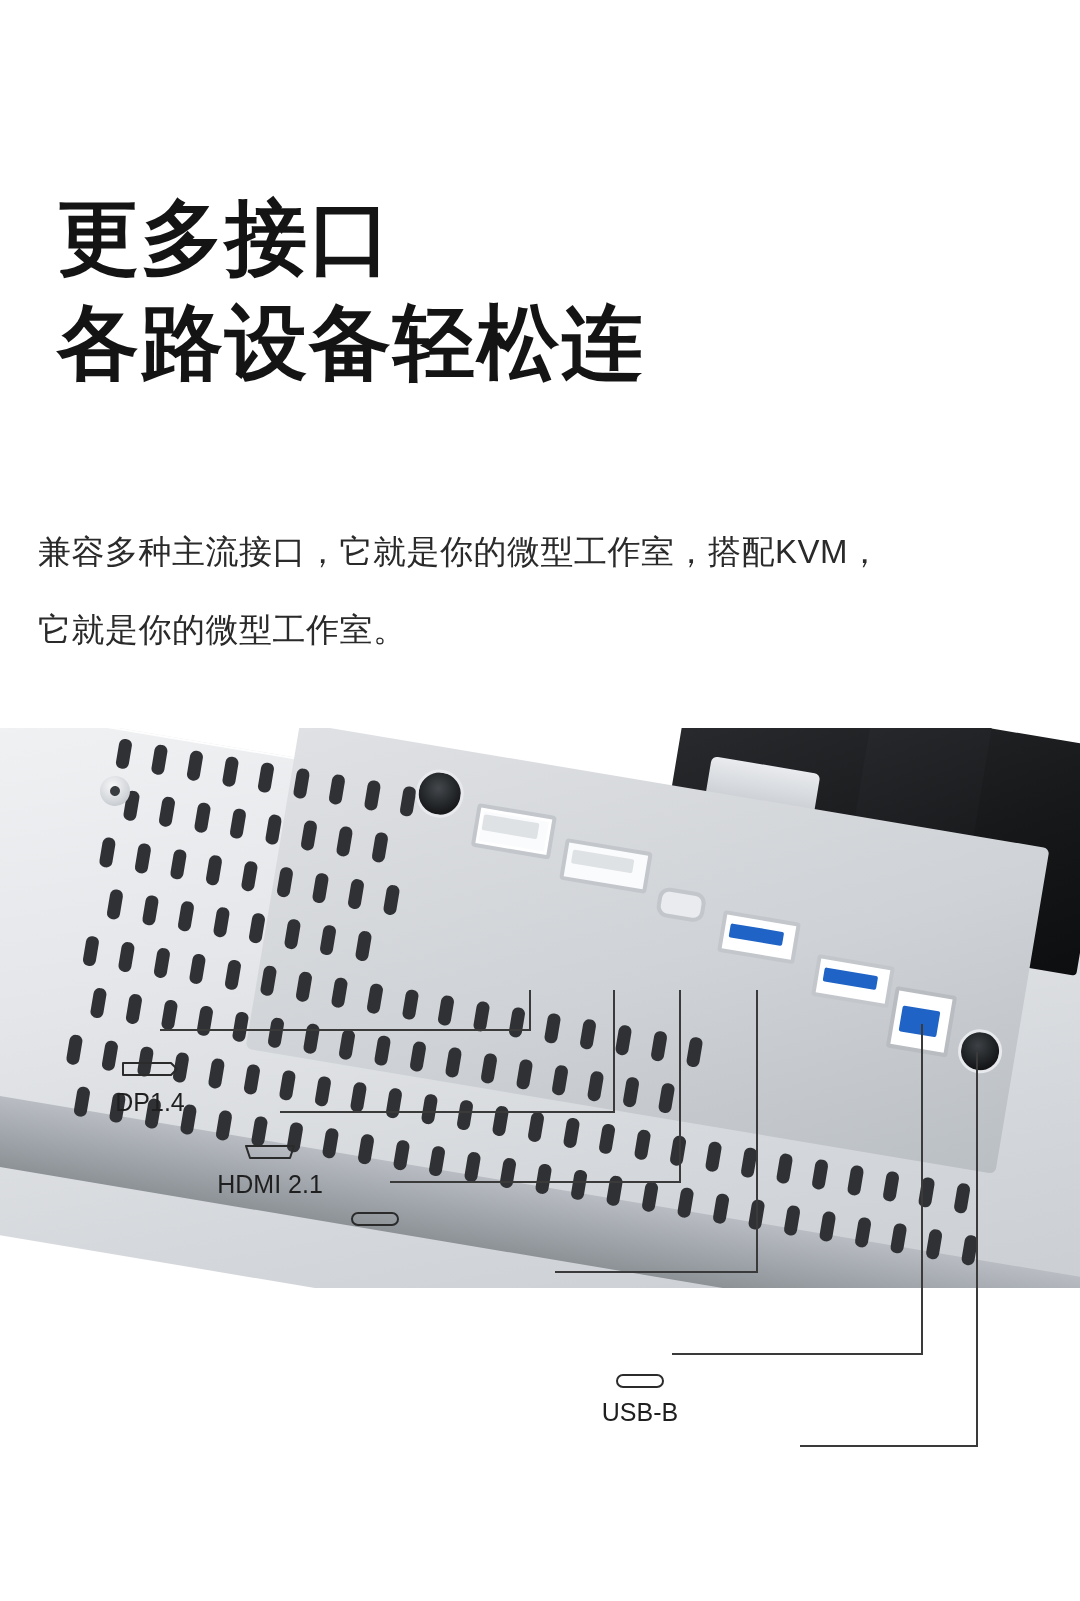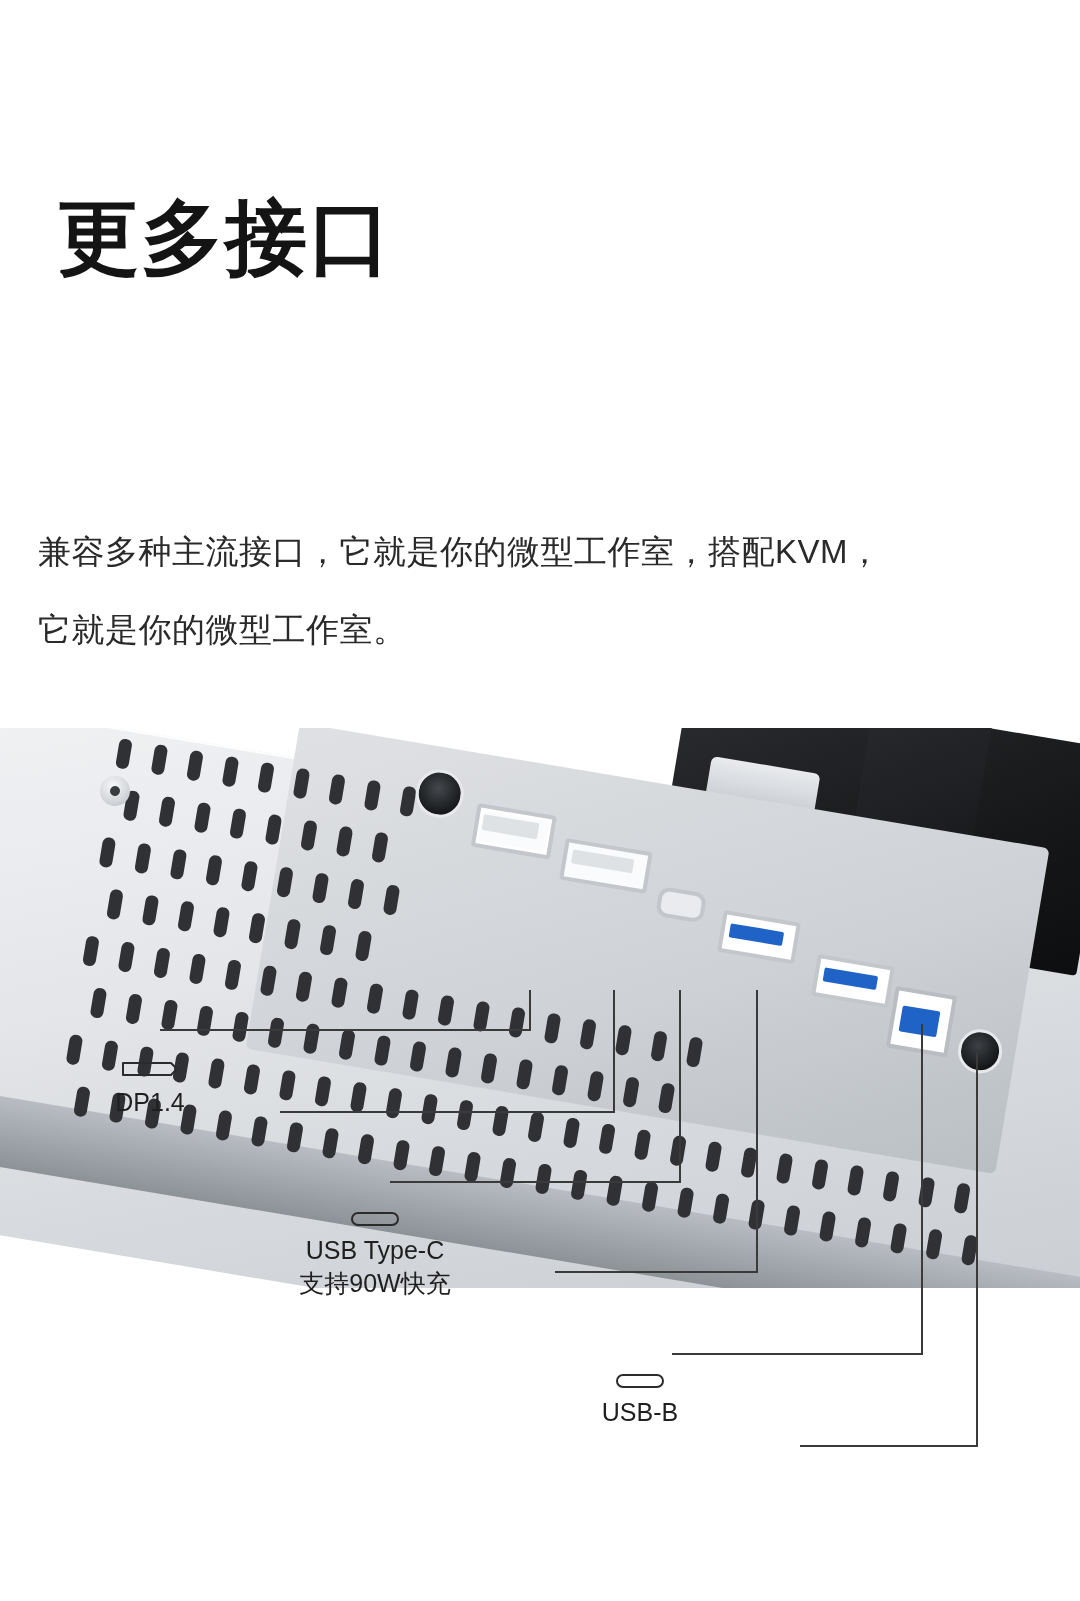--- a/index.html
+++ b/index.html
@@ -270,20 +270,21 @@
   .c-usbb    { left: 540px; top: 382px; width: 200px; }
   .c-audio   { left: 680px; top: 466px; width: 200px; }
 
   .icon-box { display: block; margin: 0 auto 6px auto; }
 </style>
 </head>
 <body>
 
 <div class="headline">
   <div class="line">更多接口</div>
+  <div class="line">各路设备轻松连</div>
 </div>
 
 <div class="subcopy">
   <div class="line">兼容多种主流接口，它就是你的微型工作室，搭配KVM，</div>
   <div class="line">它就是你的微型工作室。</div>
 </div>
 
 <div class="photo">
   <div class="photo-bg"></div>
   <div class="chassis"></div>
@@ -448,27 +449,31 @@
     </g>
   </svg>
 
   <div class="callout-item c-dp">
     <svg class="icon-box" width="58" height="22" viewBox="0 0 58 22">
       <path d="M2 5 H50 L56 11 L50 17 H2 Z" fill="none" stroke="#2b2b2b" stroke-width="2" stroke-linejoin="round"></path>
     </svg>
     <div class="callout-label">DP1.4</div>
   </div>
 
+  <div class="callout-item c-hdmi">
+    <svg class="icon-box" width="56" height="20" viewBox="0 0 56 20">
+      <path d="M4 4 H52 L48 16 H8 Z" fill="none" stroke="#2b2b2b" stroke-width="2" stroke-linejoin="round"></path>
+    </svg>
+    <div class="callout-label">HDMI 2.1</div>
+  </div>
 
   <div class="callout-item c-typec">
     <svg class="icon-box" width="50" height="18" viewBox="0 0 50 18">
       <rect x="2" y="3" width="46" height="12" rx="6" fill="none" stroke="#2b2b2b" stroke-width="2"></rect>
     </svg>
-    <div class="callout-label">USB Type-C
-支持90W快充</div>
   </div>
 
 
   <div class="callout-item c-usbb">
     <svg class="icon-box" width="50" height="18" viewBox="0 0 50 18">
       <rect x="2" y="3" width="46" height="12" rx="6" fill="none" stroke="#2b2b2b" stroke-width="2"></rect>
     </svg>
     <div class="callout-label">USB-B</div>
   </div>
 

